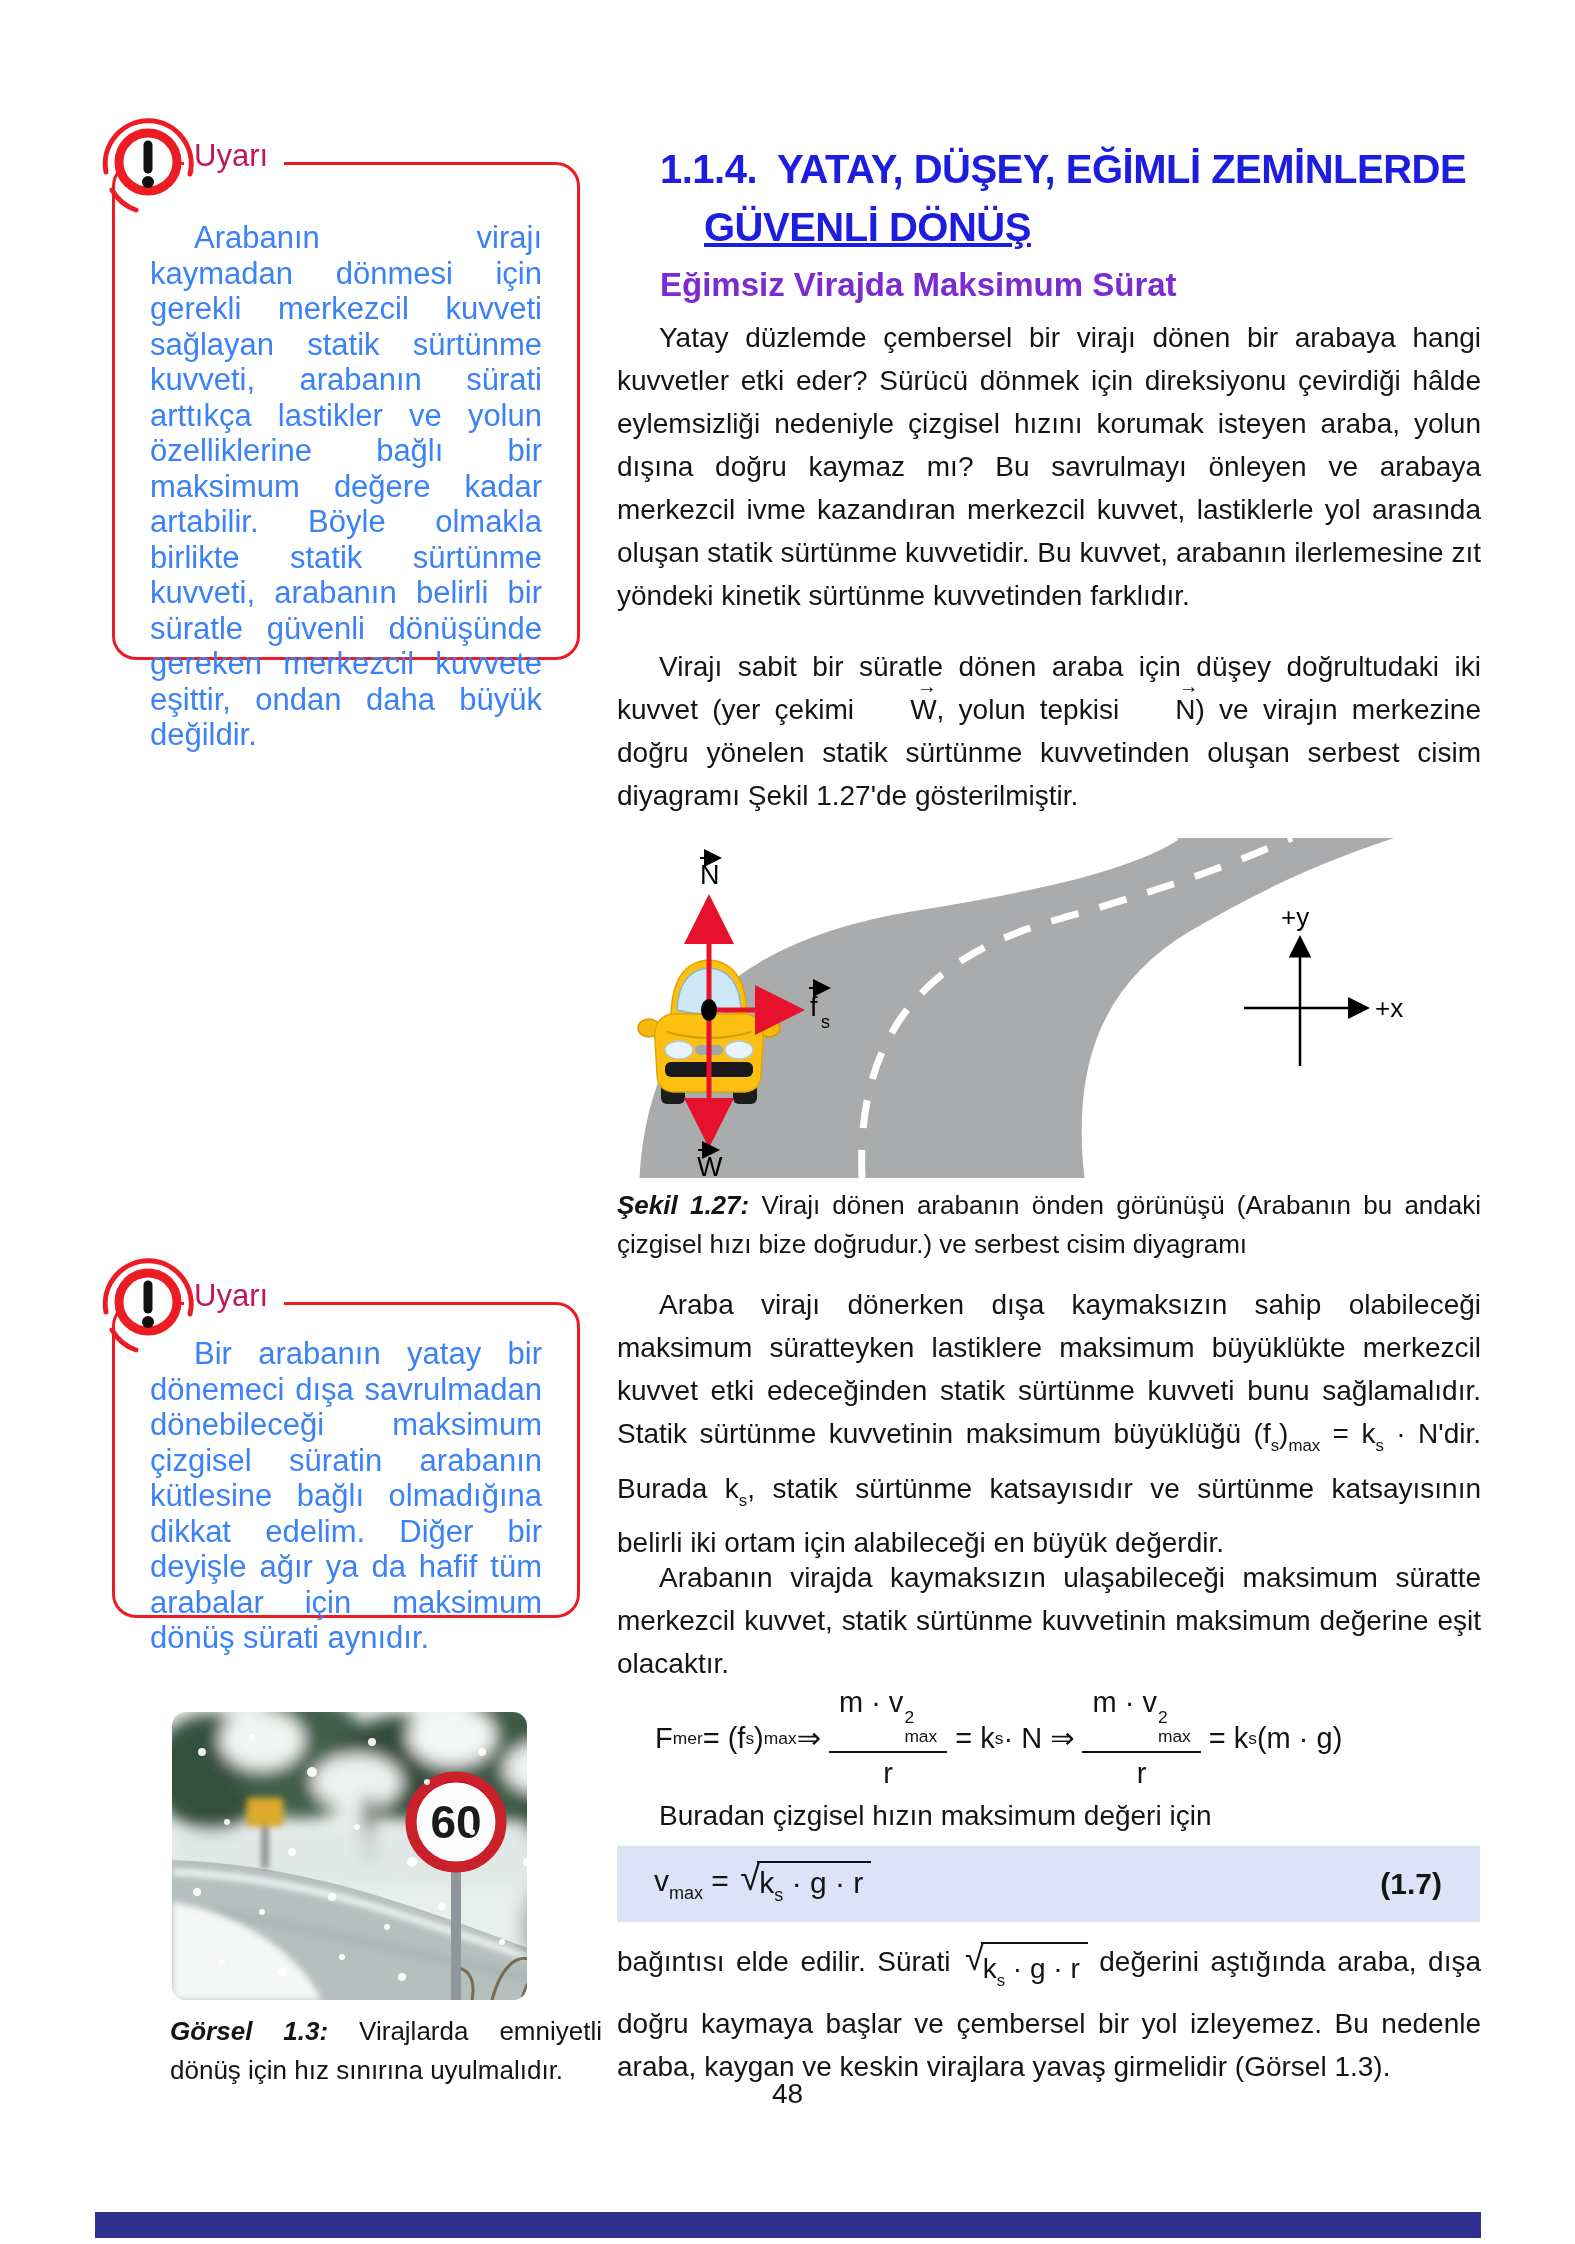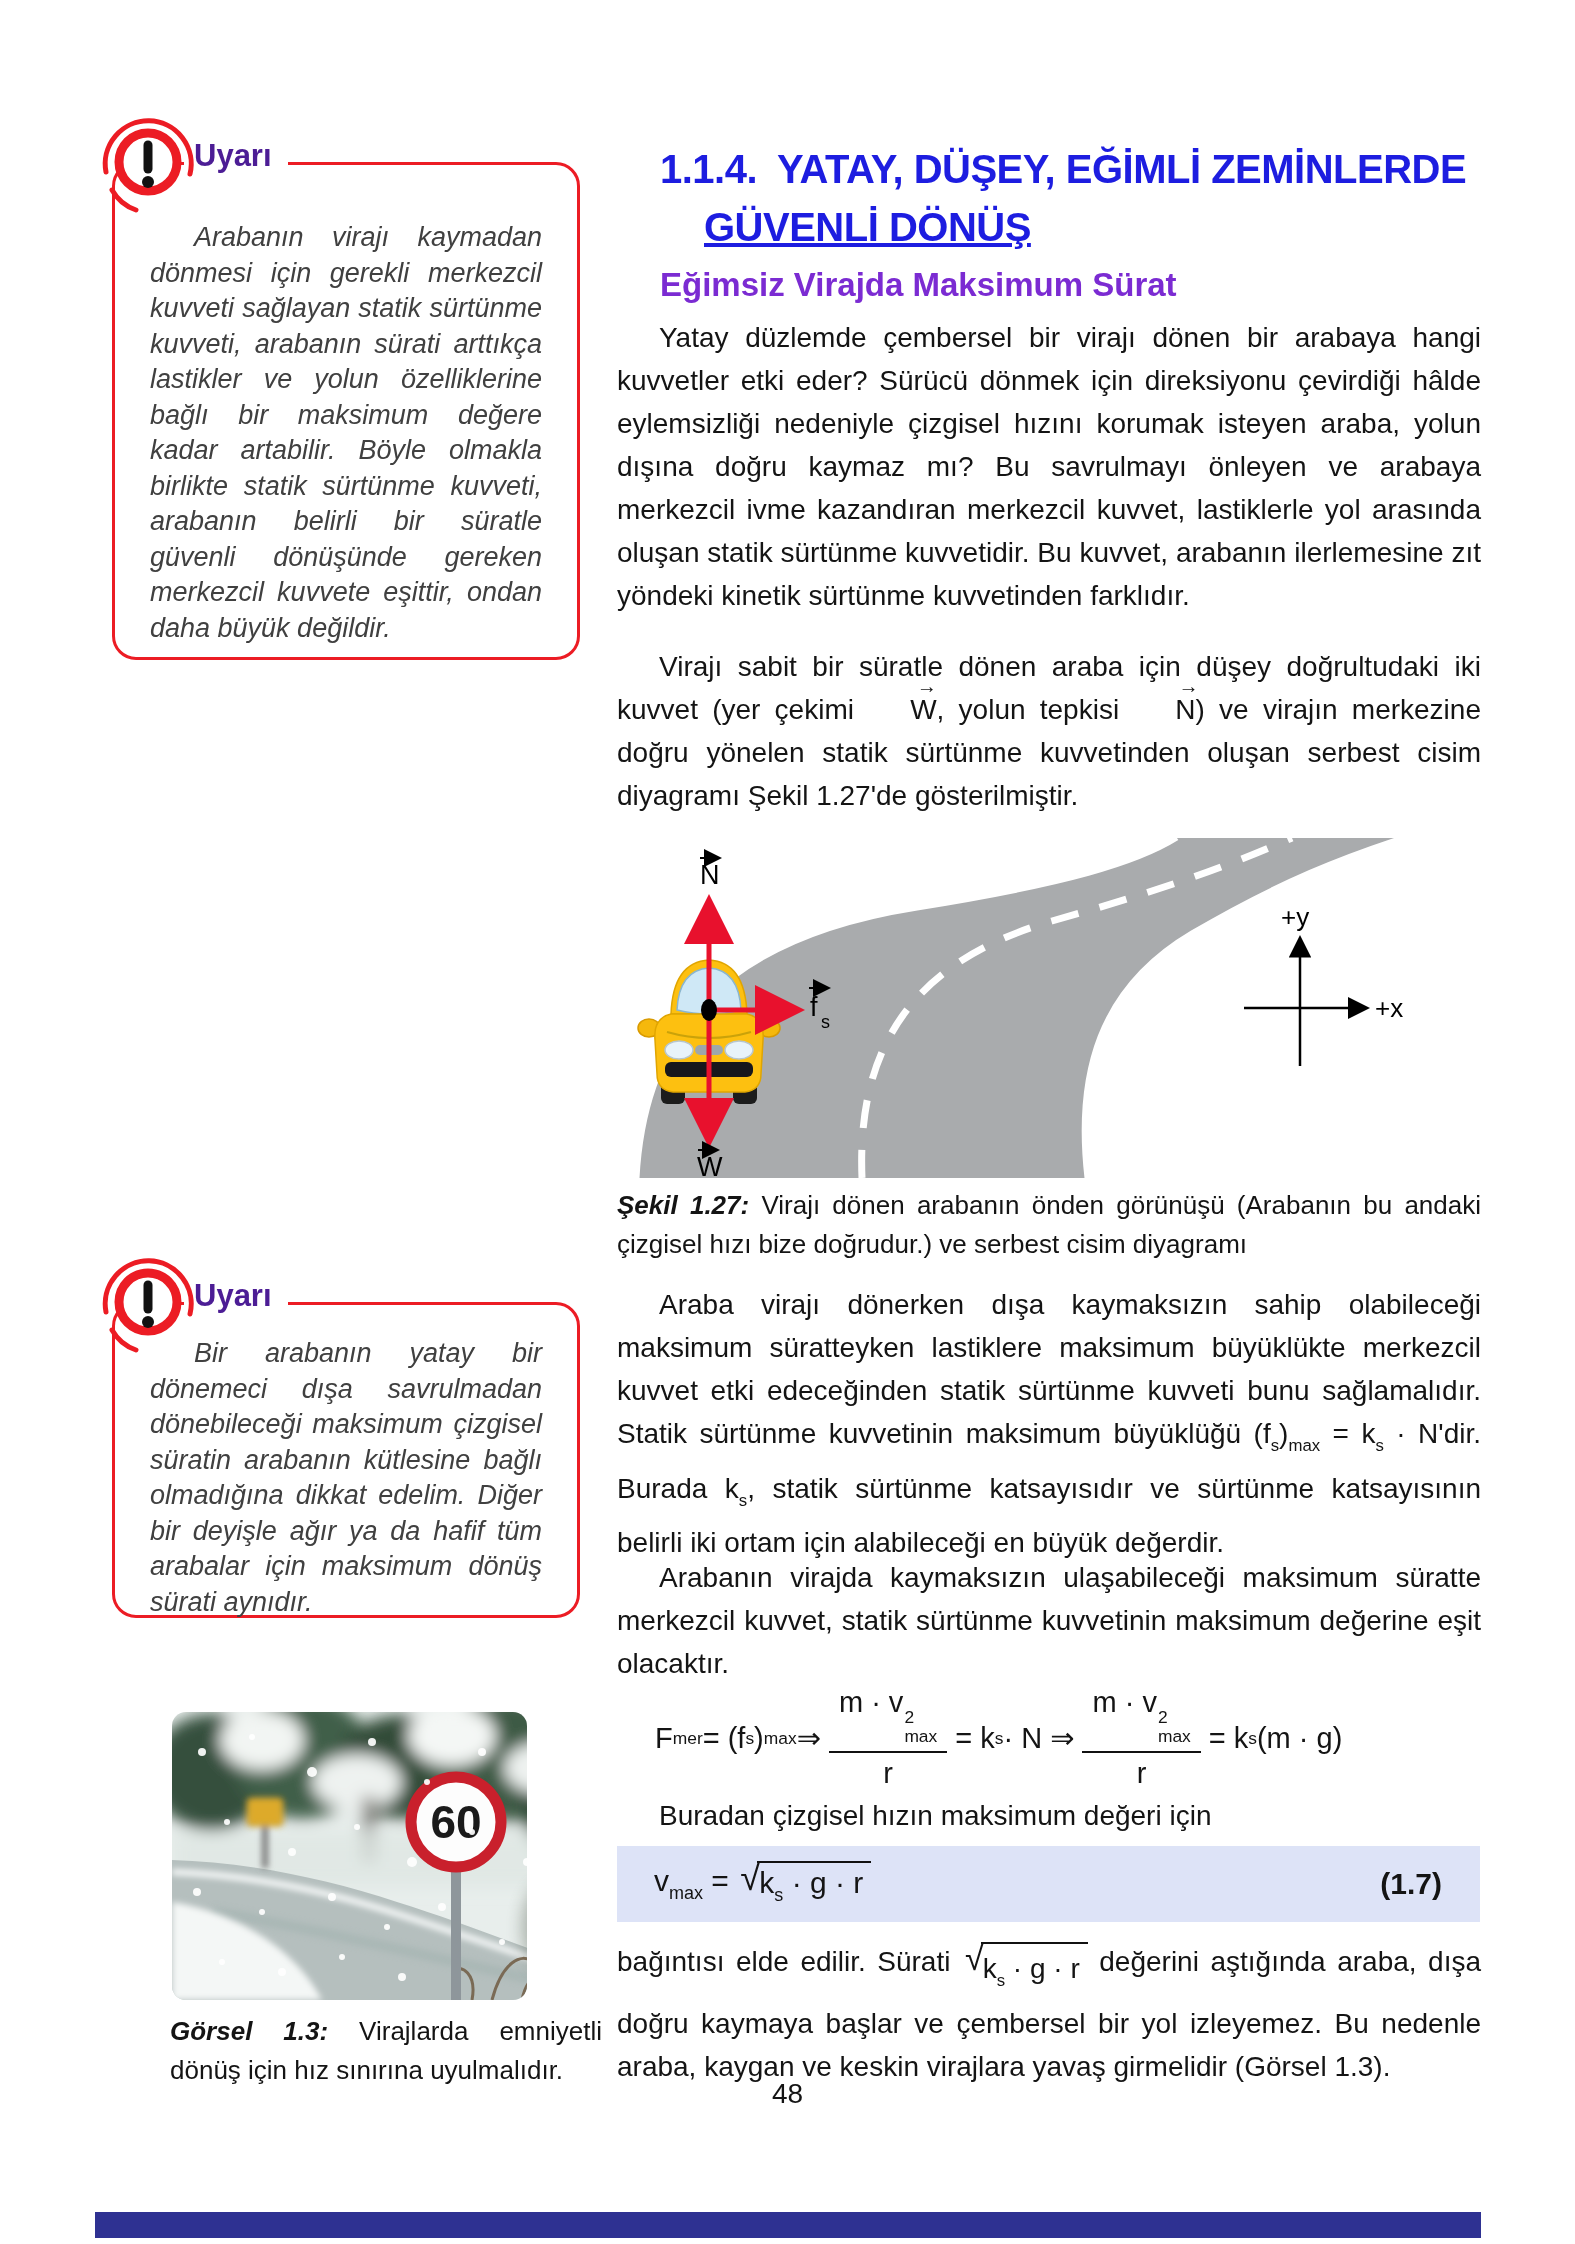--- a/index.html
+++ b/index.html
@@ -9,24 +9,24 @@
   
   .h1{font-weight:bold;font-size:40px;line-height:58px;color:#1d1de0;letter-spacing:-0.5px;}
   .h1 .hnum{margin-right:20px;}
   .h1-line2{margin-left:44px;text-decoration:underline;}
   .h2{font-weight:bold;font-size:33px;color:#7b2bd2;}
   
   .para{font-size:28px;line-height:43px;text-align:justify;width:864px;}
   .indent{text-indent:42px;}
   
   .warnbox{position:absolute;border:3px solid #ec1c24;border-radius:24px;background:#fff;}
-  .warntitle{position:absolute;font-weight:bold;font-size:31px;color:#4c1d95;background:#fff;
+  .warntitle{position:absolute;font-weight:normal;font-size:31px;color:#be185d;background:#fff;
              padding:0 16px 0 10px;z-index:3;}
-  .warnbody{position:absolute;font-style:italic;font-size:27px;line-height:35.5px;
-            text-align:justify;text-indent:44px;color:#404040;}
+  .warnbody{position:absolute;font-size:31px;line-height:35.5px;
+            text-align:justify;text-indent:44px;color:#3b82f6;}
   .warnicon{position:absolute;z-index:4;}
   
   .cap{font-size:26px;line-height:39px;text-align:justify;}
   .cap .capbold{font-weight:bold;font-style:italic;}
   .cap .caprest{}
   
   .math{white-space:nowrap;font-size:29px;}
   .sub{font-size:0.6em;vertical-align:-0.45em;}
   .ss{display:inline-flex;flex-direction:column;align-items:flex-start;font-size:0.6em;
       line-height:1.1;vertical-align:-0.62em;margin-left:1px;}

